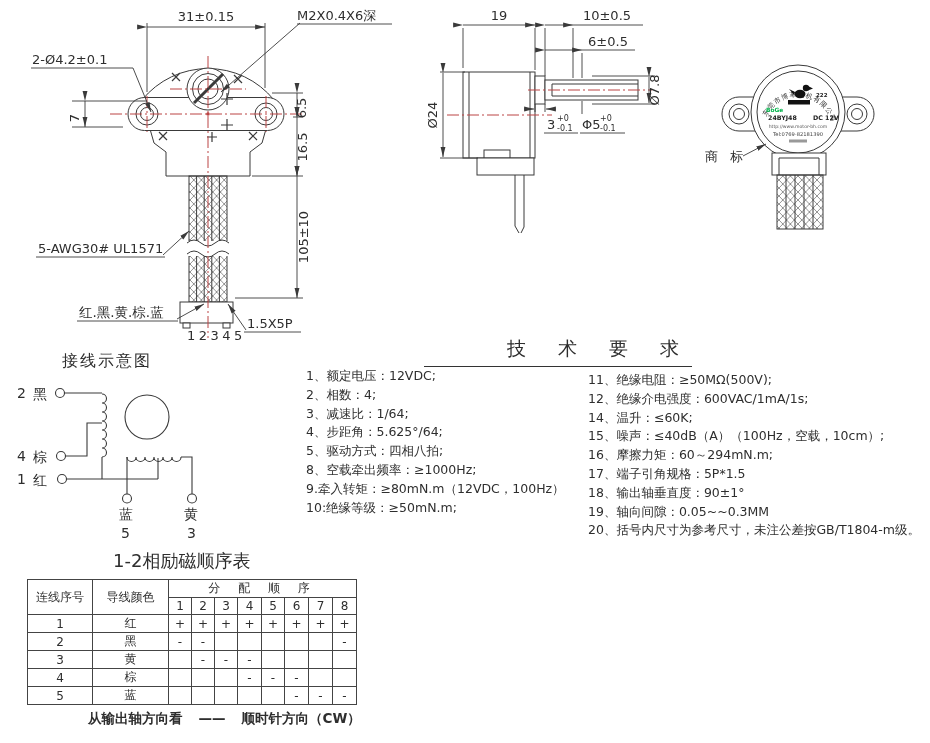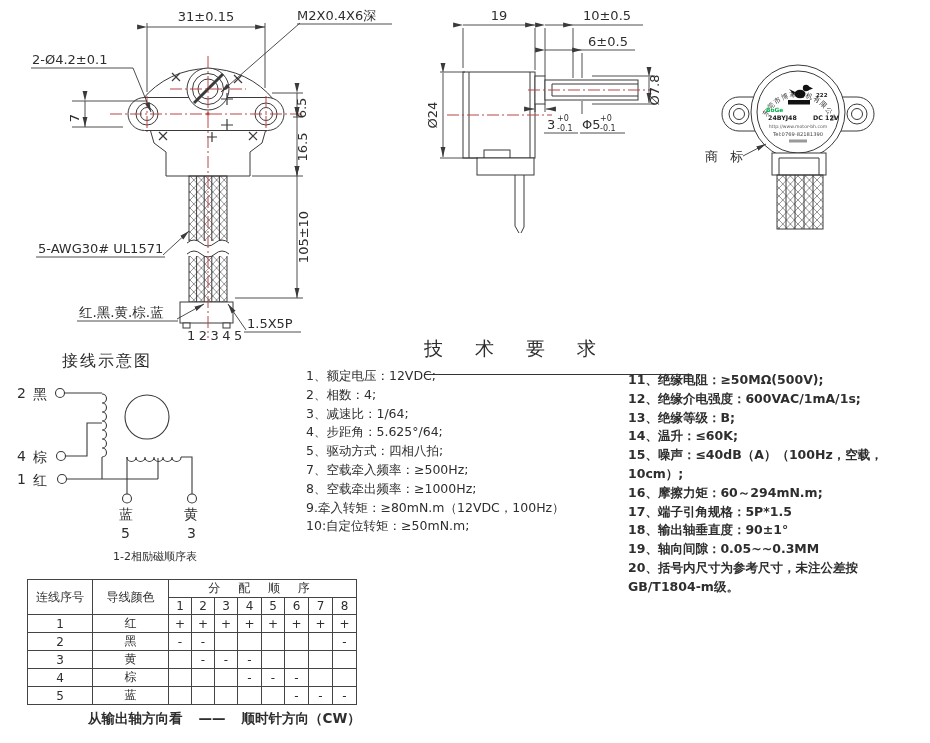--- a/index.html
+++ b/index.html
@@ -1,24 +1,24 @@
 <!DOCTYPE html>
 <html><head>
 <meta charset="utf-8">
 <style>
   html,body{margin:0;padding:0;background:#ffffff;}
   body{width:930px;height:743px;position:relative;font-family:"DejaVu Sans","Liberation Sans",sans-serif;color:#2e2e2e;}
   #draw{position:absolute;left:0;top:0;z-index:1;}
   .txt{position:absolute;z-index:2;white-space:nowrap;}
   #jxtitle{left:62px;top:351px;font-size:16px;letter-spacing:2px;}
-  #jxcaption{left:113px;top:549px;font-size:11px;}
-  #techtitle{left:424px;top:336px;width:268px;text-align:left;font-size:19px;letter-spacing:13px;border-bottom:1px solid #333;padding-bottom:12px;}
+  #jxcaption{left:113px;top:549px;font-size:18px;}
+  #techtitle{left:424px;top:336px;width:268px;text-align:right;font-size:19px;letter-spacing:13px;border-bottom:1px solid #333;padding-bottom:4px;}
   .reqcol{position:absolute;z-index:2;font-size:12.5px;line-height:18.8px;}
   #reqleft{left:306px;top:367px;}
-  #reqright{left:628px;top:371px;font-weight:bold;}
+  #reqright{left:588px;top:371px;}
   #seqtable{position:absolute;z-index:2;left:27px;top:579px;border-collapse:collapse;table-layout:fixed;width:329px;font-size:12px;}
   #seqtable th,#seqtable td{border:1px solid #444;text-align:center;font-weight:normal;padding:0;overflow:hidden;}
   #seqtable .hd1{height:17px;letter-spacing:7px;}
   #seqtable .hd2 th{height:16px;}
   #seqtable tr.dr{height:18px;}
   #footnote{left:88px;top:710px;font-size:13.5px;font-weight:bold;}
   #footnote span{margin-right:16px;}
 </style>
 </head>
 <body>
@@ -234,29 +234,27 @@
 <div class="txt" id="jxtitle">接线示意图</div>
 <div class="txt" id="jxcaption">1-2相励磁顺序表</div>
 <div class="txt" id="techtitle">技 术 要 求</div>
 
 <div class="reqcol" id="reqleft">
   <div class="req">1、额定电压：12VDC;</div>
   <div class="req">2、相数：4;</div>
   <div class="req">3、减速比：1/64;</div>
   <div class="req">4、步距角：5.625°/64;</div>
   <div class="req">5、驱动方式：四相八拍;</div>
-  <div class="req">7、空载牵入频率：≥500Hz;</div>
   <div class="req">8、空载牵出频率：≥1000Hz;</div>
   <div class="req">9.牵入转矩：≥80mN.m（12VDC，100Hz）</div>
-  <div class="req">10:自定位转矩：≥50mN.m;</div>
+  <div class="req">10:绝缘等级：≥50mN.m;</div>
 </div>
 <div class="reqcol" id="reqright">
   <div class="req">11、绝缘电阻：≥50MΩ(500V);</div>
   <div class="req">12、绝缘介电强度：600VAC/1mA/1s;</div>
-  <div class="req">13、绝缘等级：B;</div>
   <div class="req">14、温升：≤60K;</div>
   <div class="req">15、噪声：≤40dB（A）（100Hz，空载，10cm）;</div>
   <div class="req">16、摩擦力矩：60～294mN.m;</div>
   <div class="req">17、端子引角规格：5P*1.5</div>
   <div class="req">18、输出轴垂直度：90±1°</div>
   <div class="req">19、轴向间隙：0.05~~0.3MM</div>
   <div class="req">20、括号内尺寸为参考尺寸，未注公差按GB/T1804-m级。</div>
 </div>
 
 <table id="seqtable">

